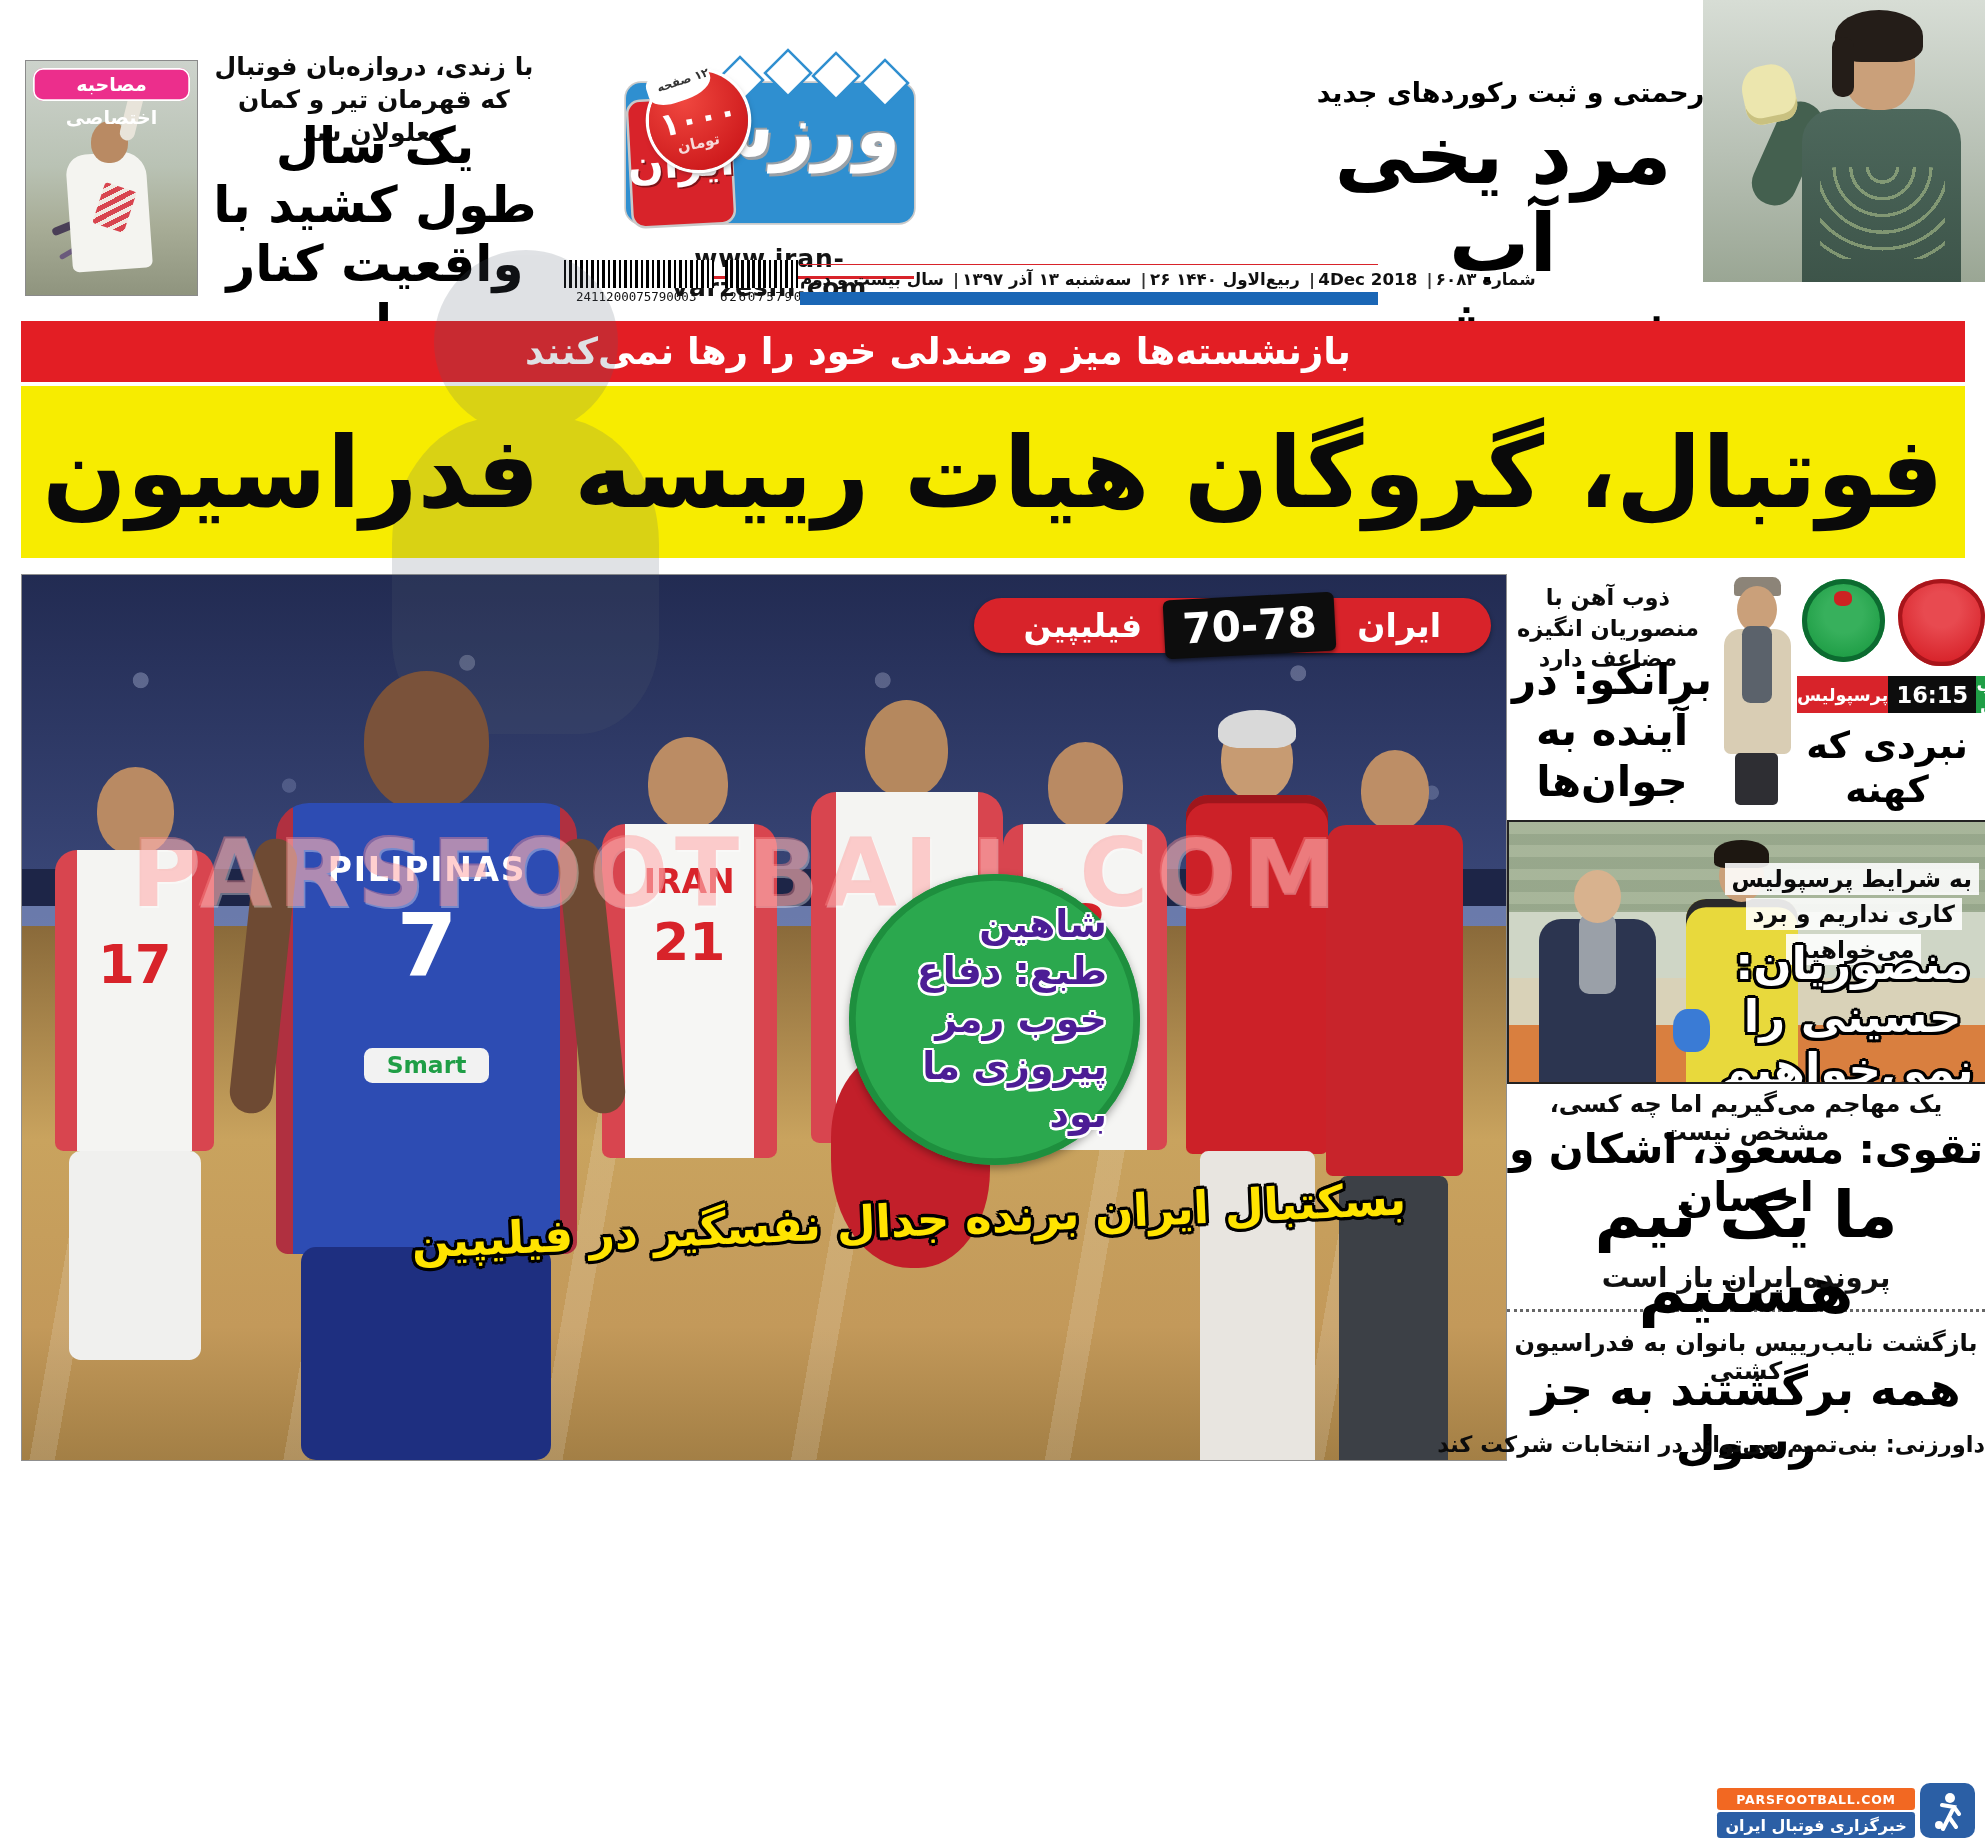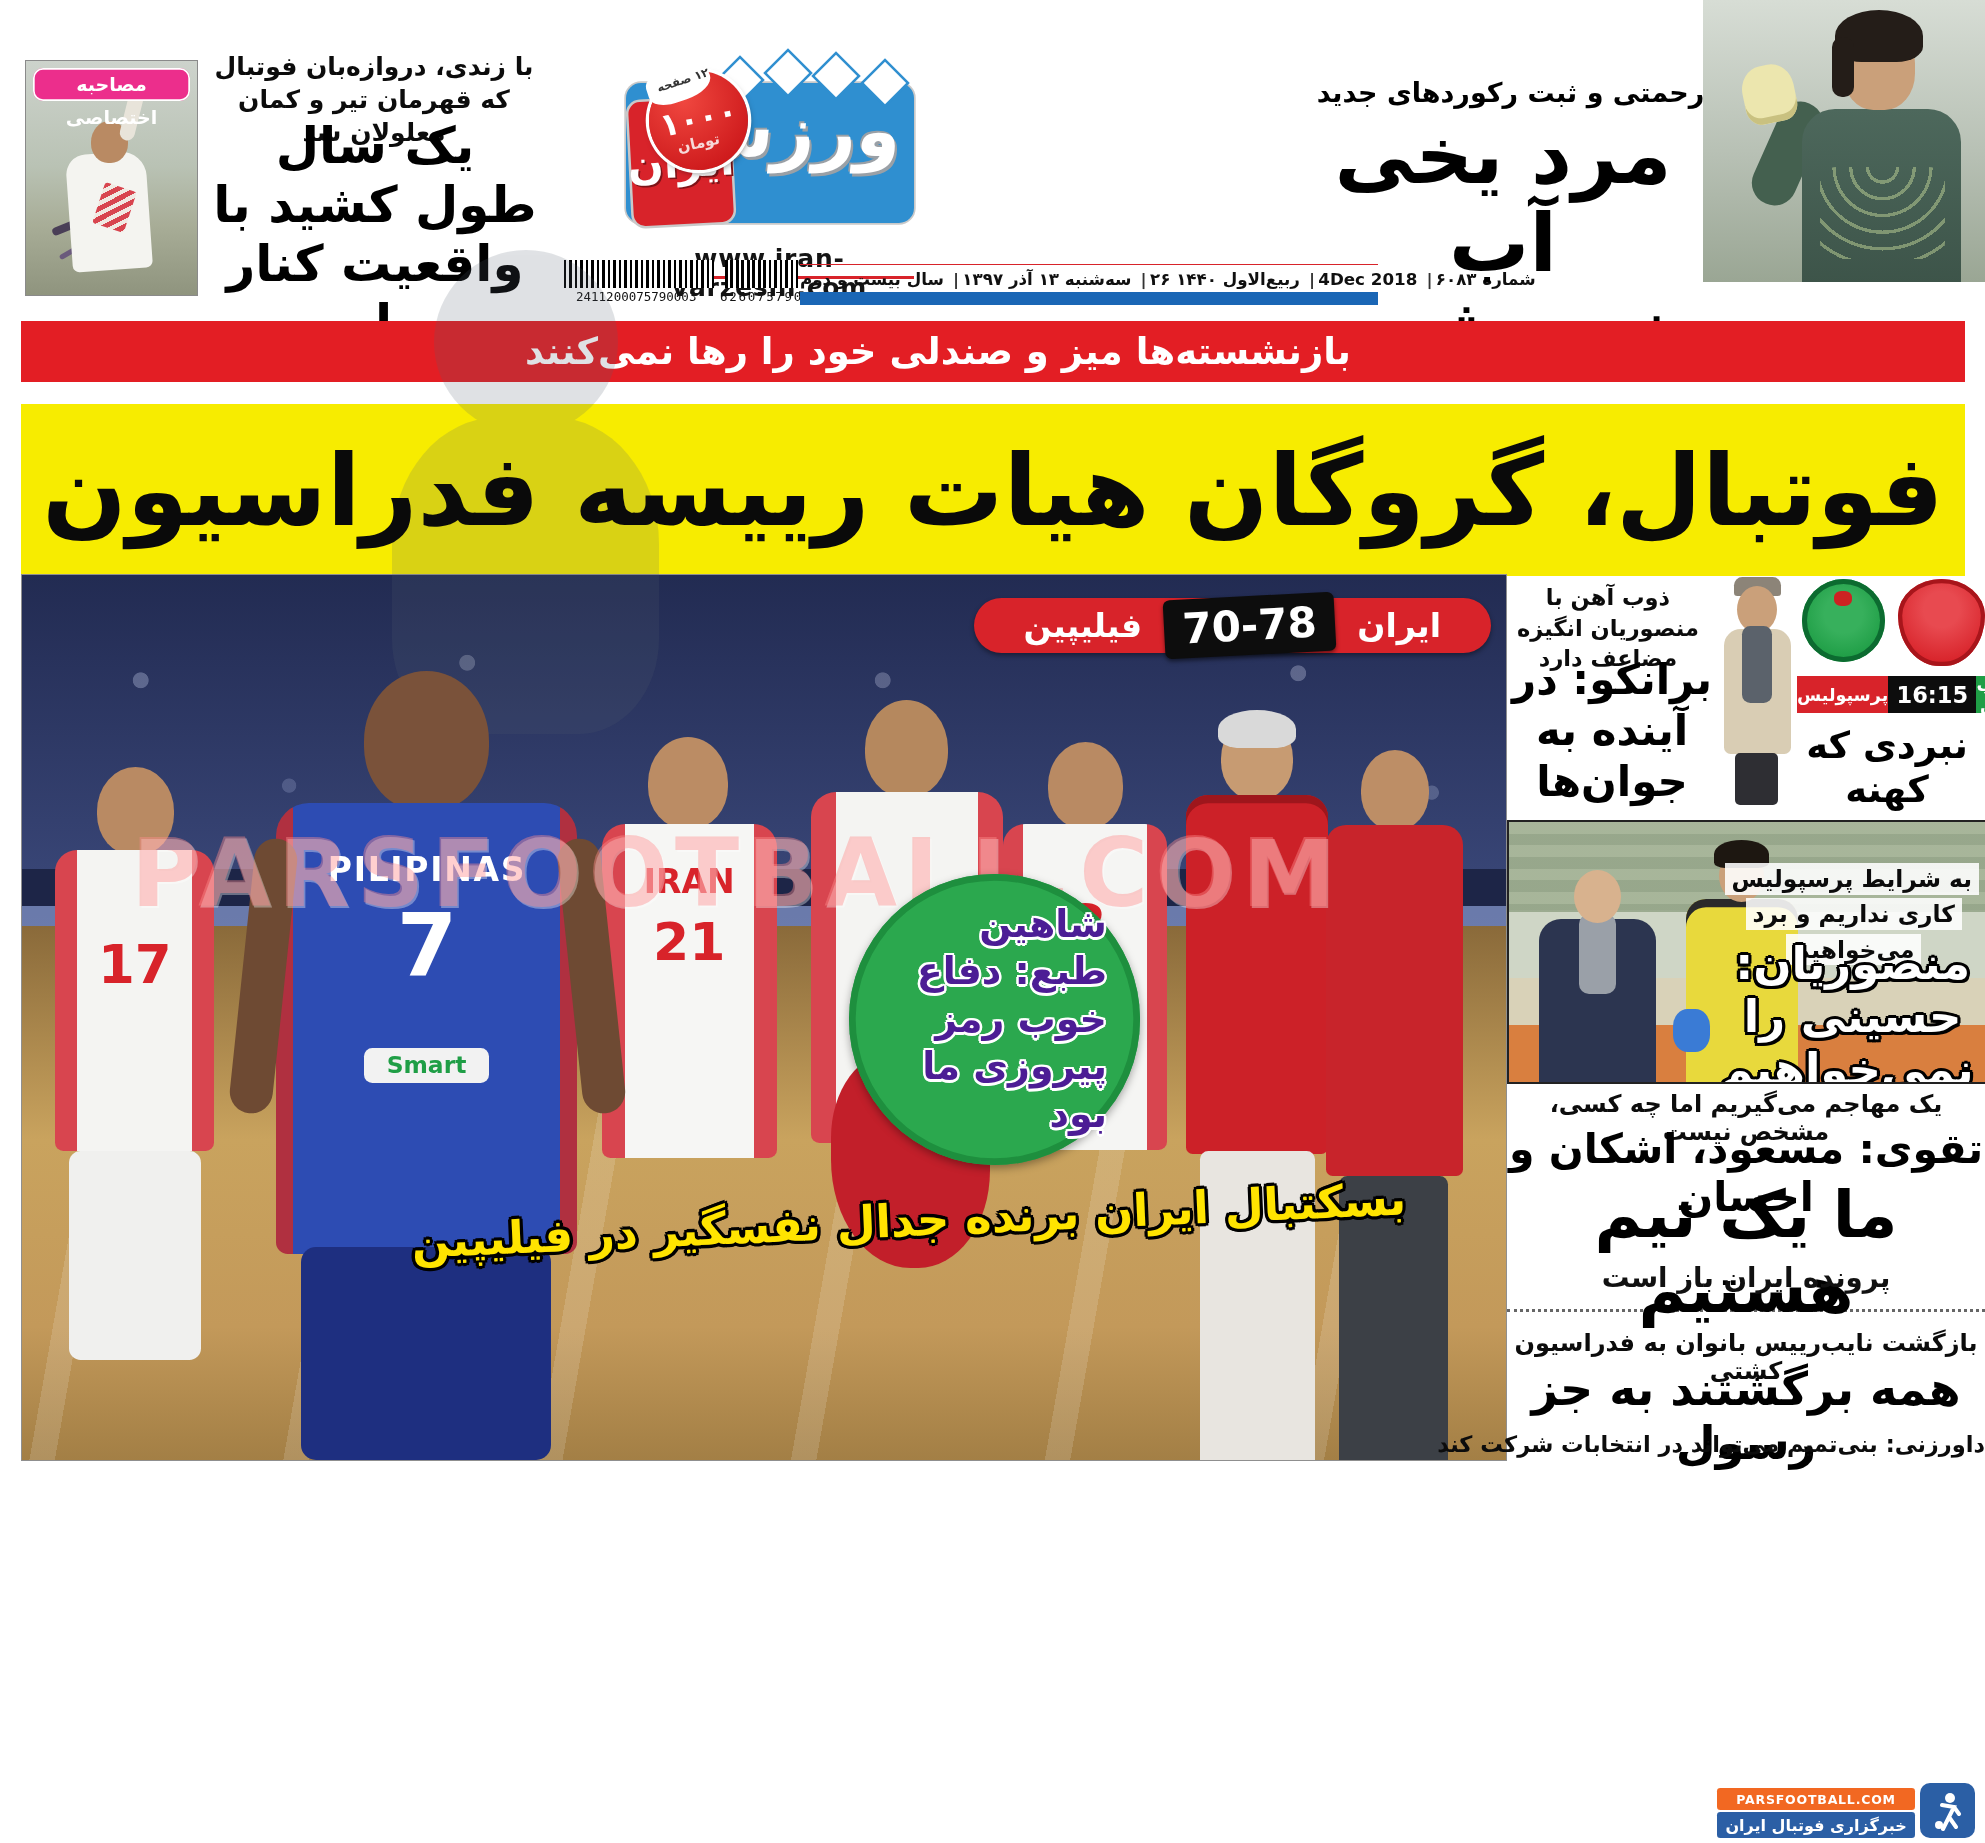--- a/index.html
+++ b/index.html
@@ -66,21 +66,21 @@
   .gk-head{position:absolute;left:140px;top:23.4px;width:72px;height:87px;background:#caa07a;border-radius:46% 46% 42% 42%;}
   .gk-hair{position:absolute;left:132px;top:10px;width:88px;height:52px;background:#241d18;border-radius:50% 50% 30% 30%;}
   .gk-hair2{position:absolute;left:129px;top:37px;width:22px;height:60px;background:#241d18;border-radius:10px;}
   .gk-arm{position:absolute;left:62px;top:99px;width:45px;height:109px;background:#44604f;border-radius:22px;transform:rotate(24deg);}
   .gk-glove{position:absolute;left:40px;top:65px;width:52px;height:58px;background:#ece6ae;border-radius:42% 42% 30% 30%;transform:rotate(-12deg);box-shadow:inset 0 -6.7px 0 #c9c180;}
   .gk-zig{position:absolute;left:117px;top:167px;width:125px;height:92px;background:repeating-radial-gradient(circle at 50% 0,transparent 0 13.4px,rgba(190,210,150,.5) 13.4px 16.7px);border-radius:16.7px;}
 
   
   .red-strip{left:21px;top:321px;width:1944px;height:61px;background:#e31e24;display:flex;align-items:center;justify-content:center;}
   .red-strip .t{color:#fff;font-size:37px;font-weight:900;transform:translateX(-75px);margin-left:40px;}
-  .yellow-banner{left:21px;top:404px;width:1944px;height:172px;background:#f7ec00;display:flex;align-items:center;justify-content:center;overflow:hidden;}
+  .yellow-banner{left:21px;top:386px;width:1944px;height:172px;background:#f7ec00;display:flex;align-items:center;justify-content:center;overflow:hidden;}
   .yellow-banner .t{color:#0a0a0a;font-size:99px;font-weight:900;white-space:nowrap;z-index:2;}
   .wm-fig{left:359px;top:250px;width:334px;height:484px;z-index:1;opacity:.18;pointer-events:none;}
   .wm-fig .c1{position:absolute;left:75px;top:0;width:184px;height:184px;border-radius:50%;background:#55606e;}
   .wm-fig .c2{position:absolute;left:33px;top:167px;width:267px;height:317px;border-radius:40% 40% 30% 30%;background:#55606e;}
 
   
   .photo{left:21px;top:574px;width:1484px;height:885px;border:1.7px solid #8f8f8f;overflow:hidden;background:#2e3a66;}
   .crowd{position:absolute;left:0;top:0;width:100%;height:351px;
     background:
       radial-gradient(circle at 8% 30%,rgba(190,200,230,.35) 0 7.5px,transparent 8.3px),

